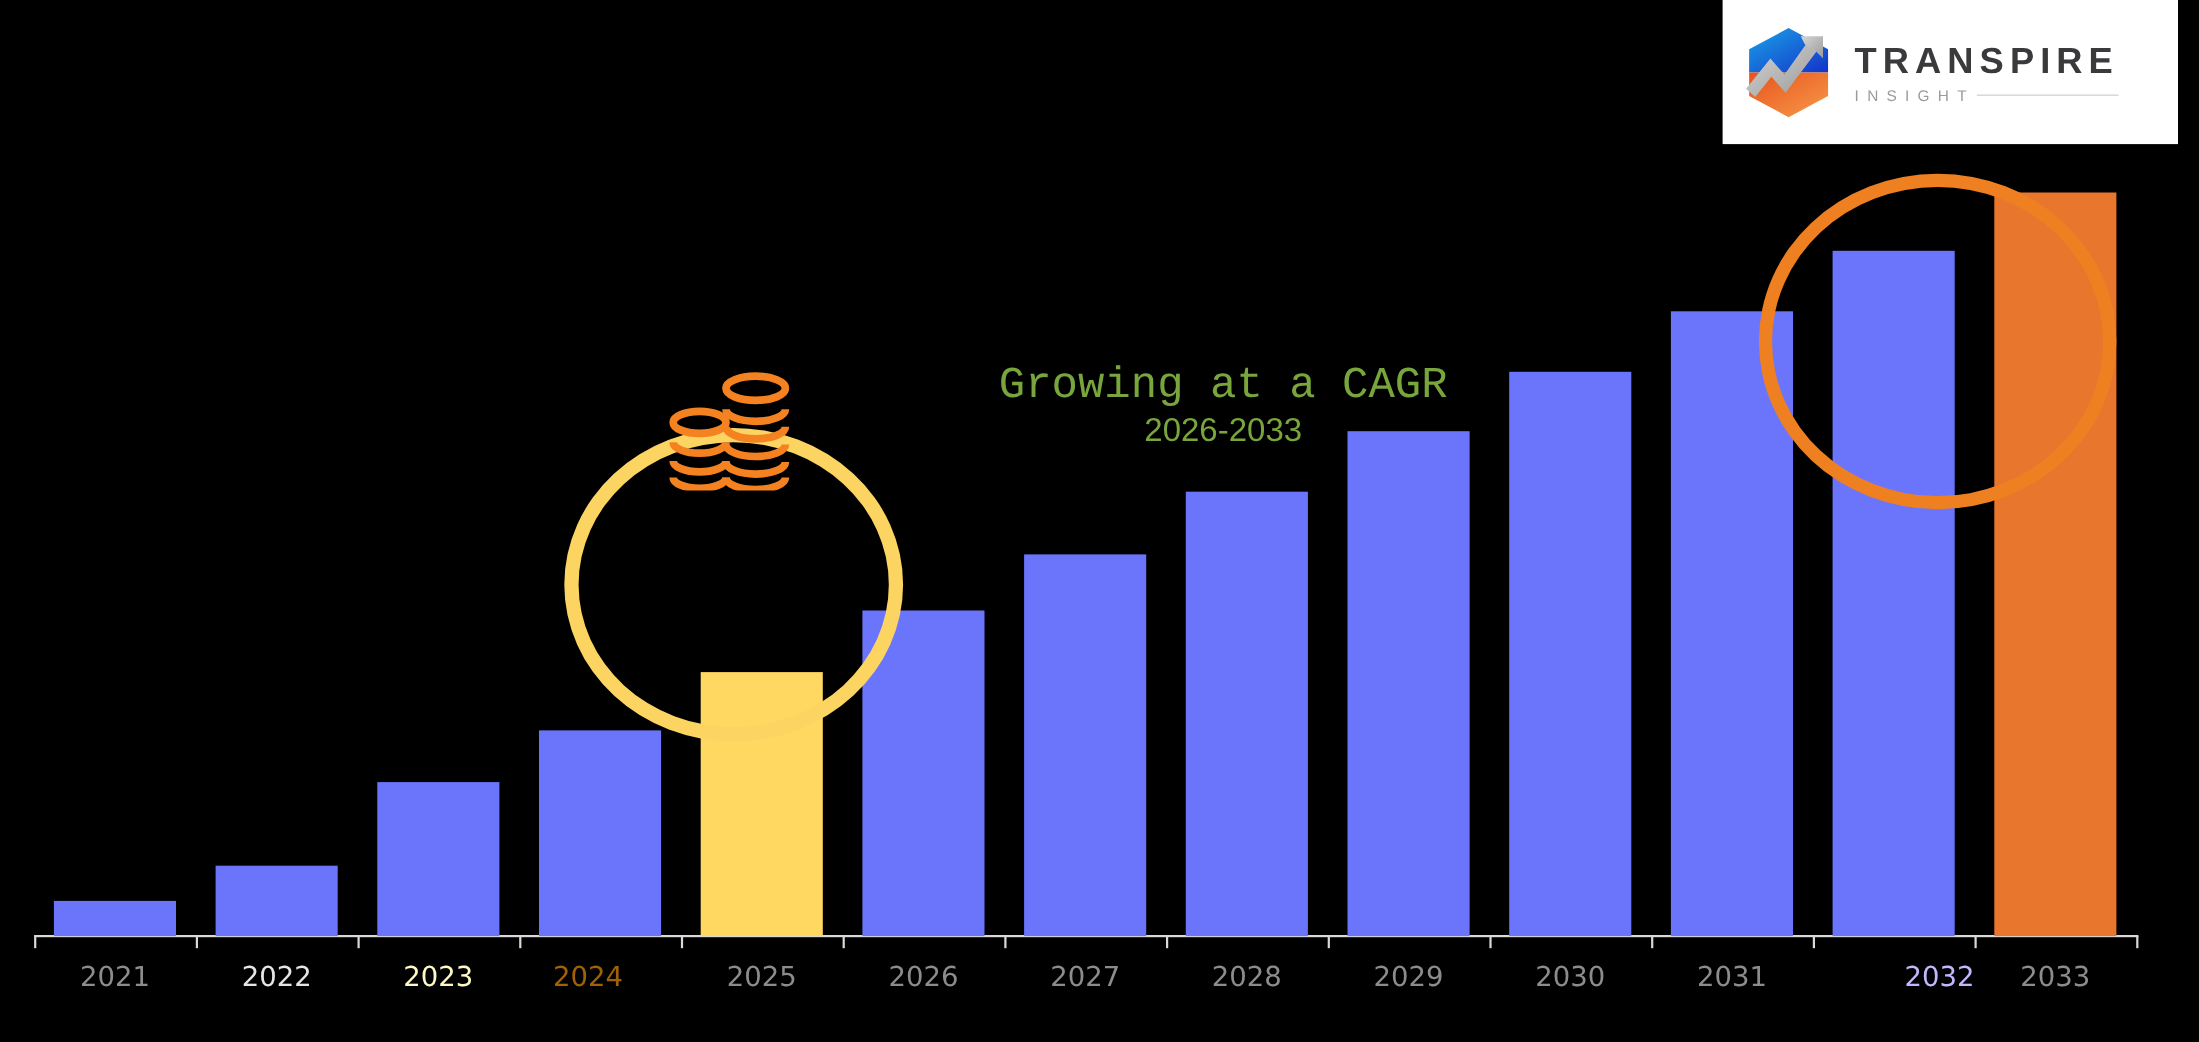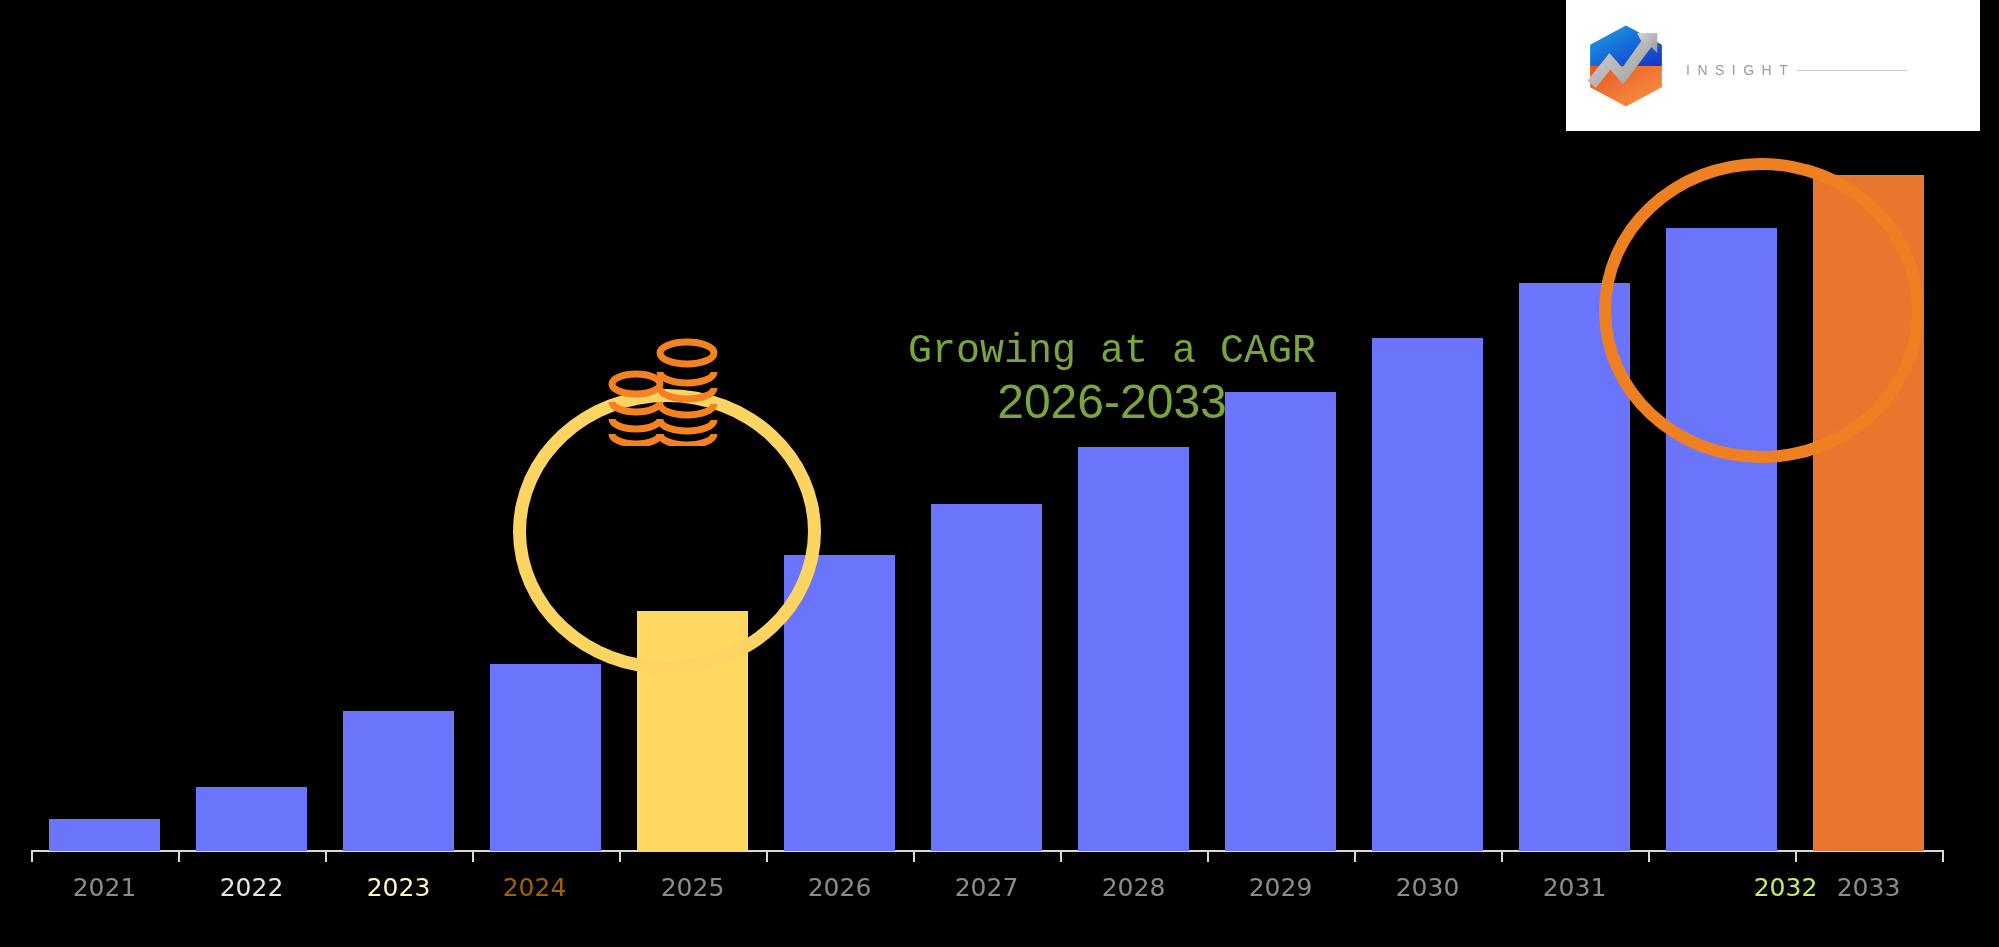--- a/index.html
+++ b/index.html
@@ -153,21 +153,21 @@
     font-family: Liberation Mono, monospace;
   }
   .cagr-value {
     font-size: 50px;
     font-weight: 700;
     color: #1515bb;
     line-height: 1.12;
     font-family: "Liberation Sans", sans-serif;
   }
   .cagr-range {
-    font-size: 48px;
+    font-size: 30px;
     color: #78a63c;
     line-height: 1.12;
     font-family: "Liberation Sans", sans-serif;
   }
 </style>
 </head>
 <body>
 
 <div id="stage">
 
@@ -209,21 +209,21 @@
         <div class="xlabel" style="left: 178px; color: #e5e5e5;">2022</div>
         <div class="xlabel" style="left: 325px; color: #fef9c3;">2023</div>
         <div class="xlabel" style="left: 461px; color: #a16207;">2024</div>
         <div class="xlabel" style="left: 619px; color: rgb(140, 140, 140);">2025</div>
         <div class="xlabel" style="left: 766px; color: rgb(140, 140, 140);">2026</div>
         <div class="xlabel" style="left: 913px; color: rgb(140, 140, 140);">2027</div>
         <div class="xlabel" style="left: 1060px; color: rgb(140, 140, 140);">2028</div>
         <div class="xlabel" style="left: 1207px; color: rgb(140, 140, 140);">2029</div>
         <div class="xlabel" style="left: 1354px; color: rgb(140, 140, 140);">2030</div>
         <div class="xlabel" style="left: 1501px; color: rgb(140, 140, 140);">2031</div>
-        <div class="xlabel" style="left: 1712px; color: #bef264;">2032</div>
+        <div class="xlabel" style="left: 1648px; color: #c4b5fd; text-align: right;">2032</div>
         <div class="xlabel" style="left: 1795px; color: rgb(140, 140, 140);">2033</div>
       </div>
   </div>
 
   <div class="ring ring-yellow"></div>
   <div class="coins">
     <svg viewBox="0 0 120 110" width="120" height="110" aria-hidden="true">
       <g fill="none" stroke="#f58220" stroke-width="7">
         <ellipse cx="82" cy="17" rx="27" ry="11"></ellipse>
         <path d="M55 36 a27 11 0 0 0 54 0"></path>
@@ -261,20 +261,21 @@
           <stop offset="0%" stop-color="#d6d6d6"></stop>
           <stop offset="100%" stop-color="#9a9a9a"></stop>
         </linearGradient>
       </defs>
       <path d="M50 6 L89 27 L89 50 L50 50 L11 50 L11 27 Z" fill="url(#gBlue)"></path>
       <path d="M11 50 L50 50 L89 50 L89 73 L50 94 L11 73 Z" fill="url(#gOrange)"></path>
       <path d="M8 66 L32 36 L46 52 L70 18 L80 26 L47 70 L33 54 L17 74 Z" fill="url(#gGray)"></path>
       <path d="M62 14 L84 14 L84 36 L76 28 L66 22 Z" fill="url(#gGray)"></path>
     </svg>
     <div class="logo-words">
+      <div class="logo-title">TRANSPIRE</div>
       <div class="logo-sub-row">
         <div class="logo-sub">INSIGHT</div>
         <div class="logo-rule"></div>
       </div>
     </div>
   </div>
 
 </div>
 
 </body></html>

